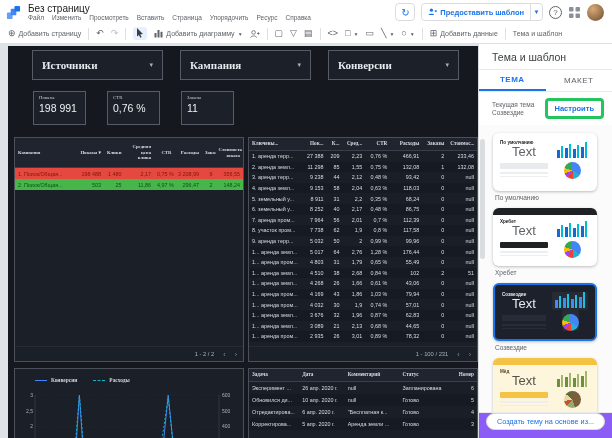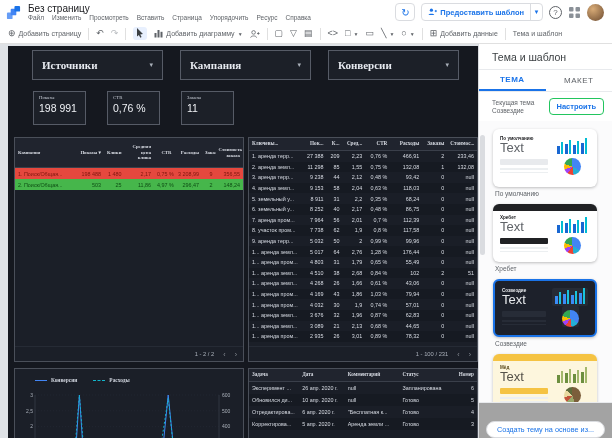--- a/index.html
+++ b/index.html
@@ -83,32 +83,32 @@
   .theme-panel { position:absolute; right:0; top:0; width:134px; height:394px; background:#fff;
     border-left:1px solid #dadce0; display:flex; flex-direction:column; }
   .tp-title { height:26px; display:flex; align-items:center; padding-left:13px; font-size:10.5px;
     color:#3c4043; border-bottom:1px solid #e8eaed; }
   .tp-tabs { height:22px; display:flex; border-bottom:1px solid #e8eaed; }
   .tp-tab { flex:1; display:flex; align-items:center; justify-content:center; font-size:8px;
     letter-spacing:.5px; color:#5f6368; }
   .tp-tab.active { color:#1a73e8; font-weight:bold; border-bottom:2px solid #1a73e8; }
   .tp-current { display:flex; align-items:center; padding:6px 8px 6px 13px; }
   .tp-current-labels div { font-size:6.5px; color:#5f6368; line-height:8px; }
-  .customize-btn { margin-left:auto; border:1px solid #22c55e; border-radius:4px; color:#1a73e8;
+  .customize-btn { margin-left:auto; border:3px solid #22c55e; border-radius:4px; color:#1a73e8;
     font-size:7.5px; font-weight:bold; padding:3px 7px; background:#fff; }
   .theme-list { position:relative; flex:1; overflow:hidden; background:#fbfbfc; padding:8px 10px 0 14px; }
   .tp-scrollbar { position:absolute; left:1px; top:4px; bottom:0; width:5px; }
   .tp-thumb { position:absolute; left:0; top:10px; width:5px; height:120px; background:#dadce0; border-radius:3px; }
 
   .tcard { position:relative; width:104px; height:58px; border-radius:6px; background:#fff;
     box-shadow:0 1px 3px rgba(0,0,0,.25); display:flex; padding:7px 6px 6px 7px; gap:5px; overflow:hidden; }
   .tcard-label { font-size:6.5px; color:#5f6368; margin:3px 0 7px 2px; }
   .tc-left { flex:1; min-width:0; }
   .tc-title { font-size:4.6px; font-weight:bold; color:#202124; }
-  .tc-text { font-size:13px; color:#5f6368; line-height:14px; }
+  .tc-text { font-size:13px; color:#5f6368; line-height:14px;text-align:center; }
   .tc-bar { height:6px; background:#e8eaed; border-radius:1px; margin-top:4px; }
   .tc-lines { margin-top:3px; }
   .tc-lines div { height:1.5px; background:#eceff1; margin-top:2px; }
   .tc-right { width:38px; display:flex; flex-direction:column; align-items:center; }
   .mini-bars { display:flex; align-items:flex-end; gap:2px; height:18px; }
   .bgp { display:flex; align-items:flex-end; gap:1px; }
   .bar { width:2.5px; background:#1967d2; }
   .bar.c2 { background:#00bcd4; }
   .pie { width:17px; height:17px; border-radius:50%; margin-top:4px;
     background:conic-gradient(#4285f4 0 34%, #24b0d5 34% 48%, #ea4335 48% 60%, #a142f4 60% 69%, #fbbc04 69% 80%, #34a853 80% 100%); }
@@ -127,21 +127,21 @@
   .tcard.dark .bar { background:#3b8df8; } .tcard.dark .bar.c2 { background:#19c3dc; }
 
   .tcard.honey::before { content:""; position:absolute; left:0; top:0; right:0; height:7px; background:#f5c343; }
   .tcard.honey { background:#fdf6dd; padding-top:11px; }
   .tcard.honey .tc-title { color:#5b4a1e; }
   .tcard.honey .tc-text { color:#55524a; }
   .tcard.honey .tc-bar { background:#f5c343; }
   .tcard.honey .bar { background:#6d8f3f; } .tcard.honey .bar.c2 { background:#a3b86c; }
   .tcard.honey .pie { background:conic-gradient(#7b5e3b 0 45%, #9aa86b 45% 62%, #c2533a 62% 72%, #e8d9a0 72% 86%, #5e6b3a 86% 100%); }
 
-  .tp-footer { height:36px; border-top:1px solid #e8eaed; background:#a3a3a3; display:flex; align-items:flex-end; padding:0 7px; }
+  .tp-footer { height:26px; border-top:1px solid #e8eaed; background:#8b5cf6; display:flex; align-items:flex-start; padding:0 7px; }
   .create-theme-btn { flex:1; border:1px solid #dadce0; border-radius:10px; color:#1a73e8;
     font-size:7.3px; text-align:center; padding:3px 0; background:#fff; white-space:nowrap; overflow:hidden; }
 </style>
 </head>
 <body>
 
 <div class="app-header">
   <svg class="logo" viewBox="0 0 16 16">
     <rect x="1" y="8" width="6" height="7" rx="1" fill="#669df6"></rect>
     <rect x="5" y="4" width="6" height="7" rx="1" fill="#4285f4"></rect>

